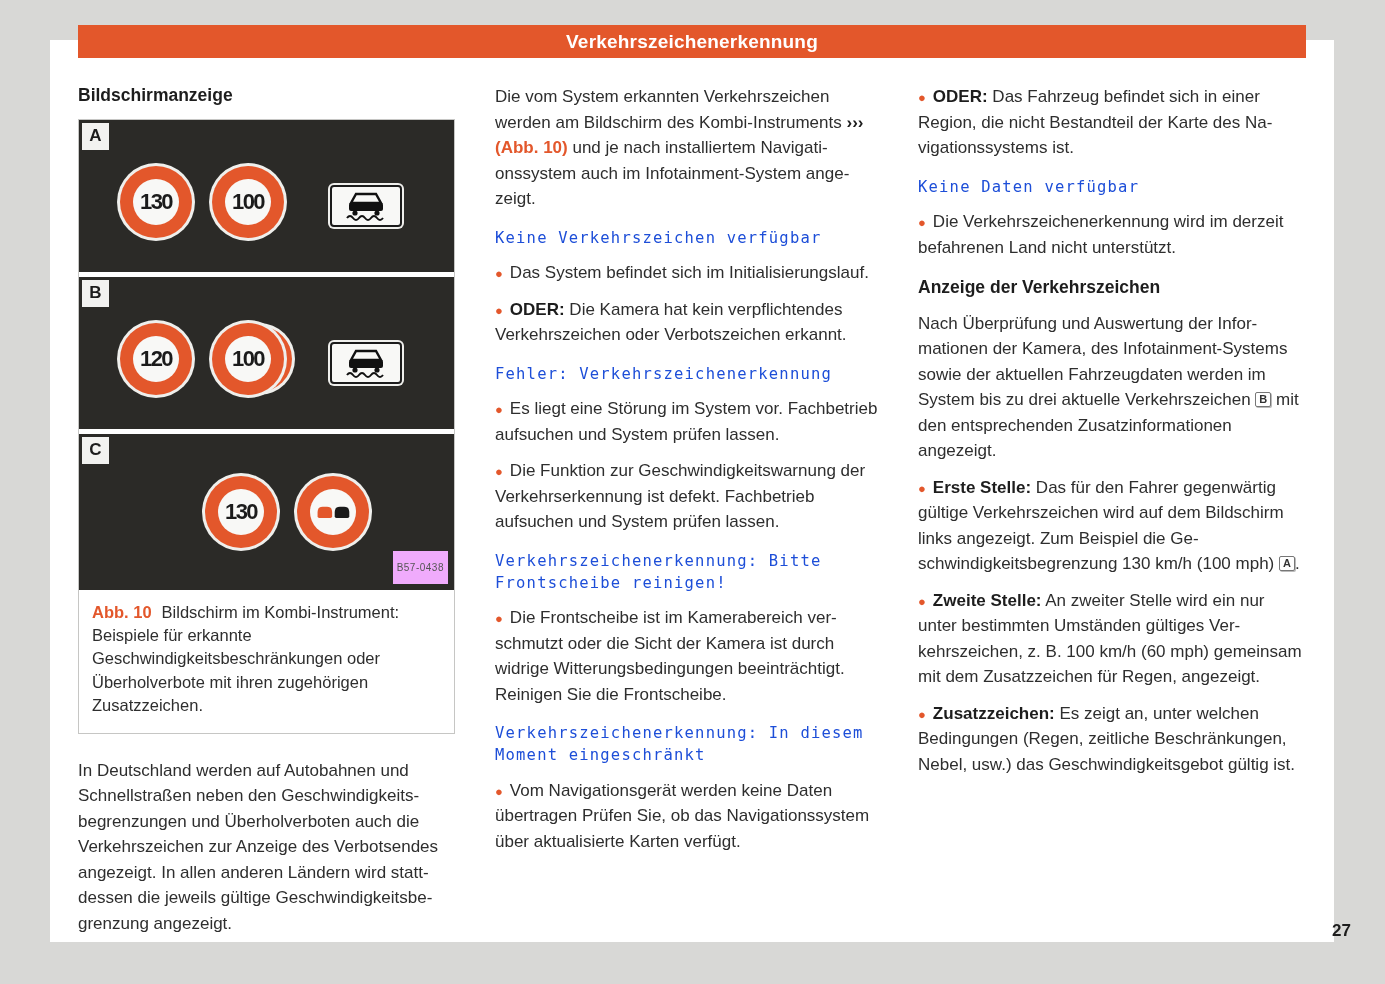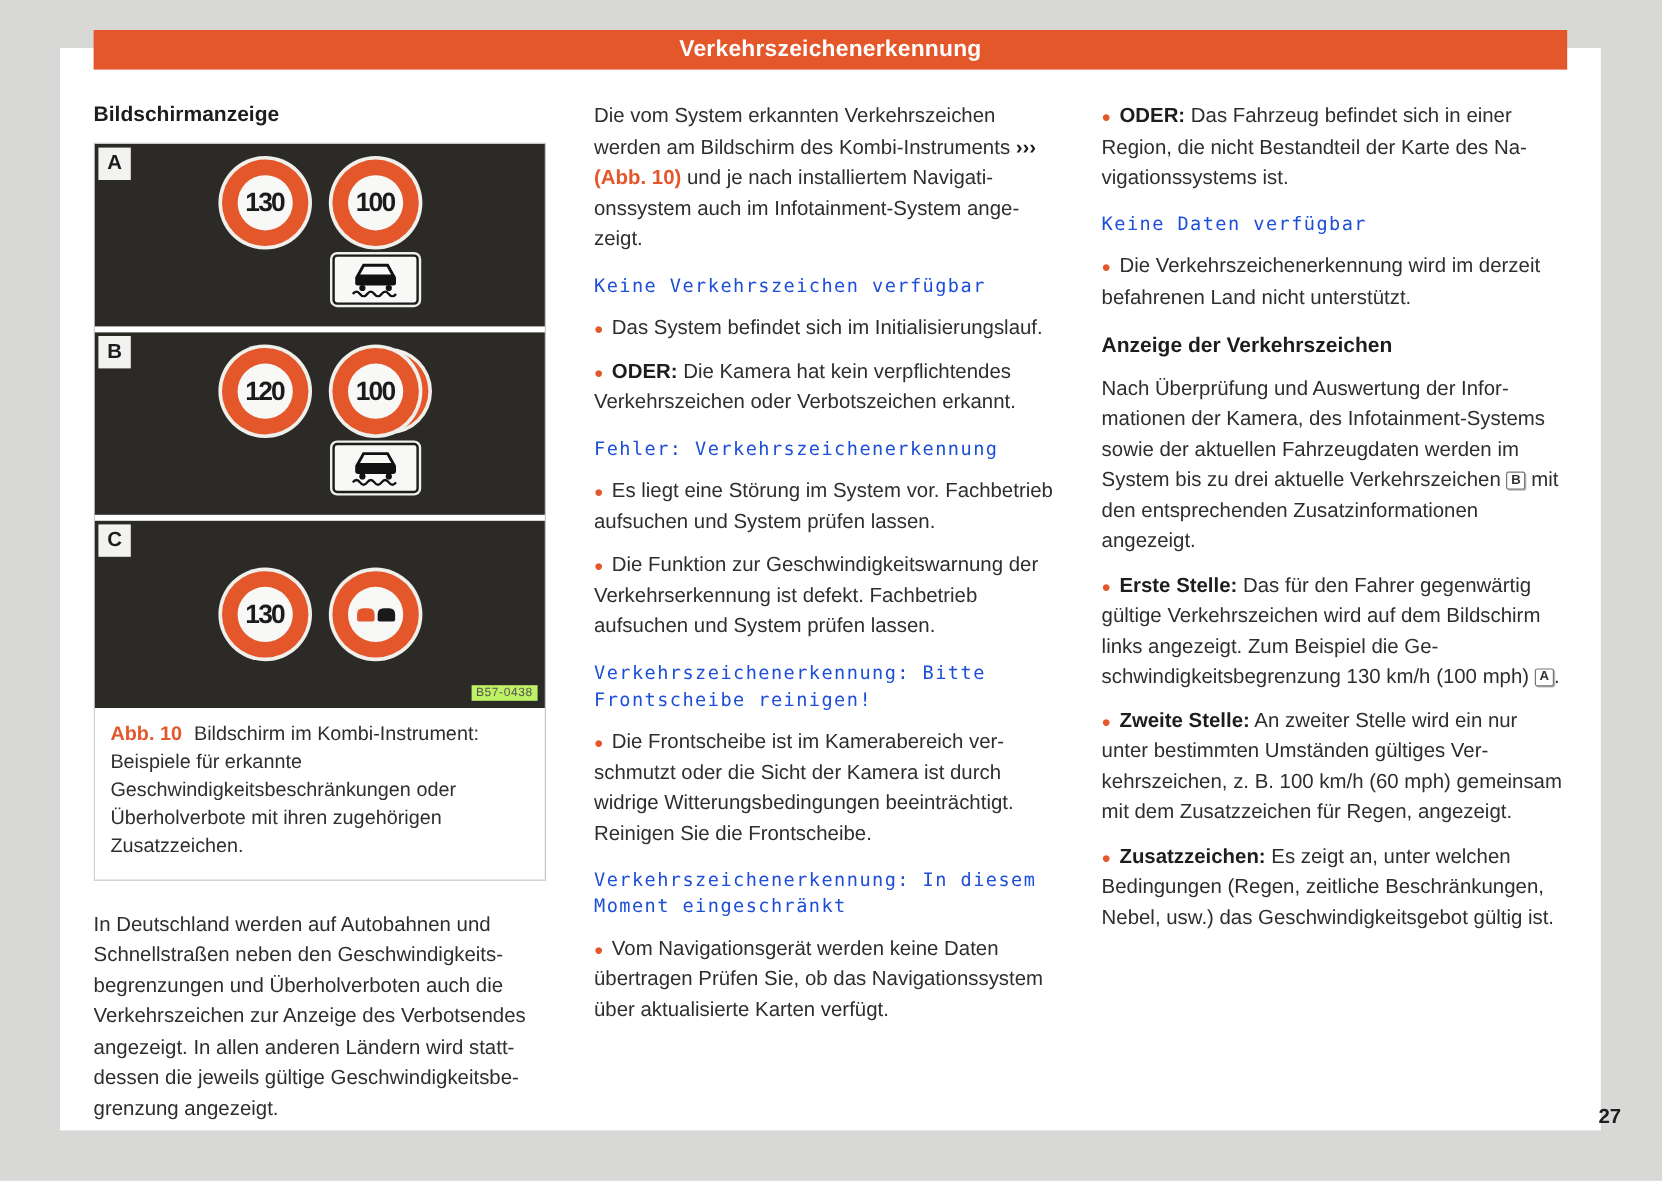--- a/index.html
+++ b/index.html
@@ -55,21 +55,21 @@
     margin-bottom:5px;overflow:hidden;
   }
   .fig-row.last{height:156px;margin-bottom:0;}
   .fig-label{
     position:absolute;top:3px;left:3px;width:27px;height:27px;
     background:#f2f2f0;color:#1c1c1c;font-weight:bold;font-size:17px;
     display:flex;align-items:center;justify-content:center;z-index:2;
   }
   .fig-content{
     position:absolute;left:0;right:0;top:0;bottom:0;
-    display:flex;flex-direction:column;align-items:center;padding-top:13px;
+    display:flex;flex-direction:row;align-items:center;padding-top:13px;padding-left:41px;
   }
   .fig-content.center-v{justify-content:center;padding-top:0;}
   .signs-row{display:flex;gap:20px;}
   .sign{
     width:72px;height:72px;border-radius:50%;background:var(--accent);
     box-shadow:0 0 0 3px #efefec;display:flex;align-items:center;justify-content:center;
     position:relative;z-index:1;
   }
   .sign-core{
     width:46px;height:46px;border-radius:50%;background:#f8f8f6;
@@ -83,21 +83,21 @@
   }
   .sign-stack .sign{position:absolute;left:0;top:0;}
   .aux-plate{
     margin-top:7px;position:relative;left:46px;
     width:72px;height:42px;background:#f8f8f6;border:2px solid #1b1b1b;
     border-radius:4px;box-shadow:0 0 0 2px #efefec;
     display:flex;align-items:center;justify-content:center;
   }
   .watermark{
     position:absolute;right:6px;bottom:6px;
-    font-size:10px;color:#555;background:#bef264;padding:1px 4px;
+    font-size:10px;color:#555;background:#f0abfc;padding:11px 4px;
     letter-spacing:.5px;
   }
   .fig-caption{padding:11px 13px 15px;font-size:16.5px;line-height:1.42;}
   .cap-label{color:var(--accent);font-weight:bold;margin-right:10px;margin-top:32px;}
   .left-para{margin-top:24px;}
   .page-number{
     position:absolute;left:1332px;top:921px;font-weight:bold;font-size:17px;color:#1d1d1d;
   }
 </style>
 </head>

